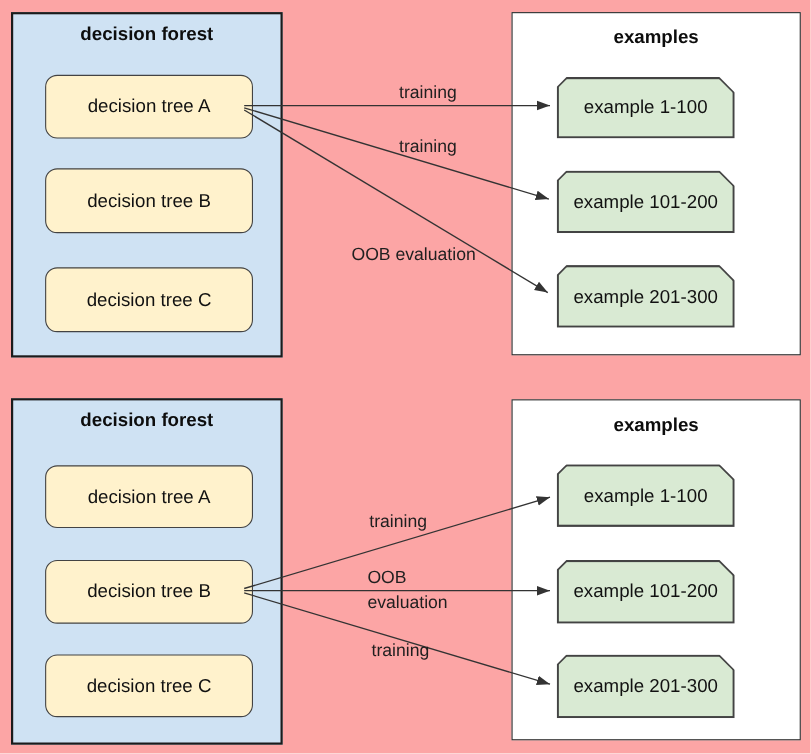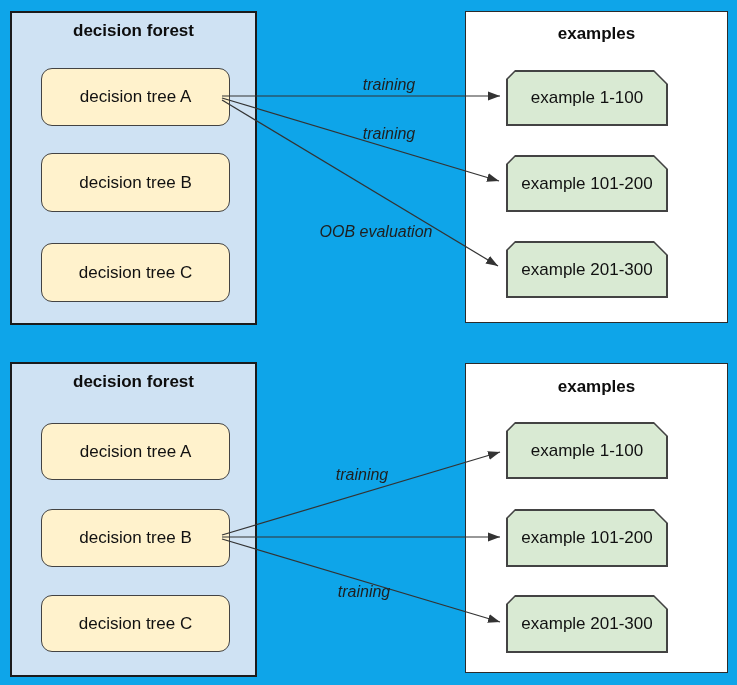--- a/index.html
+++ b/index.html
@@ -1,20 +1,20 @@
 <!DOCTYPE html>
 <html><head>
 <meta charset="utf-8">
 <style>
   html, body { margin: 0; padding: 0; background: #ffffff; }
   #canvas {
     position: relative;
     width: 737px;
     height: 685px;
-    background: #0ea5e9;
+    background: #fca5a5;
     font-family: "Liberation Sans", sans-serif;
     color: #000000;
     overflow: hidden;
   }
   .abs { position: absolute; }
 
   .forest-box {
     background: #cfe2f3;
     border: 2px solid #1b1b1b;
     box-sizing: border-box;
@@ -61,21 +61,20 @@
     justify-content: center;
     font-size: 17px;
     color: #111111;
   }
   .arrow-label {
     position: absolute;
     font-size: 16px;
     line-height: 19px;
     color: #1f1f1f;
     text-align: center;
-    font-style: italic;
   }
   .arrow-label.wrapped {
     text-align: left;
     width: 92px;
     line-height: 23px;
     white-space: pre-line;
   }
   svg.arrow-layer {
     position: absolute;
     left: 0; top: 0;
@@ -141,15 +140,17 @@
     <line x1="222" y1="535" x2="500" y2="452" stroke="#333333" stroke-width="1.2" marker-end="url(#ah)"></line>
     <line x1="222" y1="537" x2="500" y2="537" stroke="#333333" stroke-width="1.2" marker-end="url(#ah)"></line>
     <line x1="222" y1="539" x2="500" y2="622" stroke="#333333" stroke-width="1.2" marker-end="url(#ah)"></line>
   </svg>
 
   <div class="arrow-label" style="left:329px; top:75px;  width:120px;">training</div>
   <div class="arrow-label" style="left:329px; top:124px; width:120px;">training</div>
   <div class="arrow-label" style="left:306px; top:222px; width:140px;">OOB evaluation</div>
 
   <div class="arrow-label" style="left:302px; top:465px; width:120px;">training</div>
+  <div class="arrow-label wrapped" style="left:334px; top:514px;">OOB
+evaluation</div>
   <div class="arrow-label" style="left:304px; top:582px; width:120px;">training</div>
 
 </div>
 
 </body></html>

